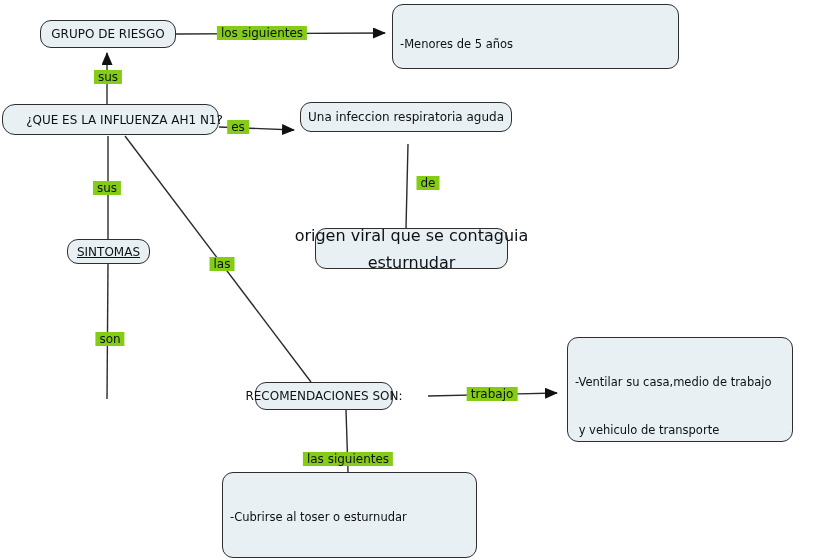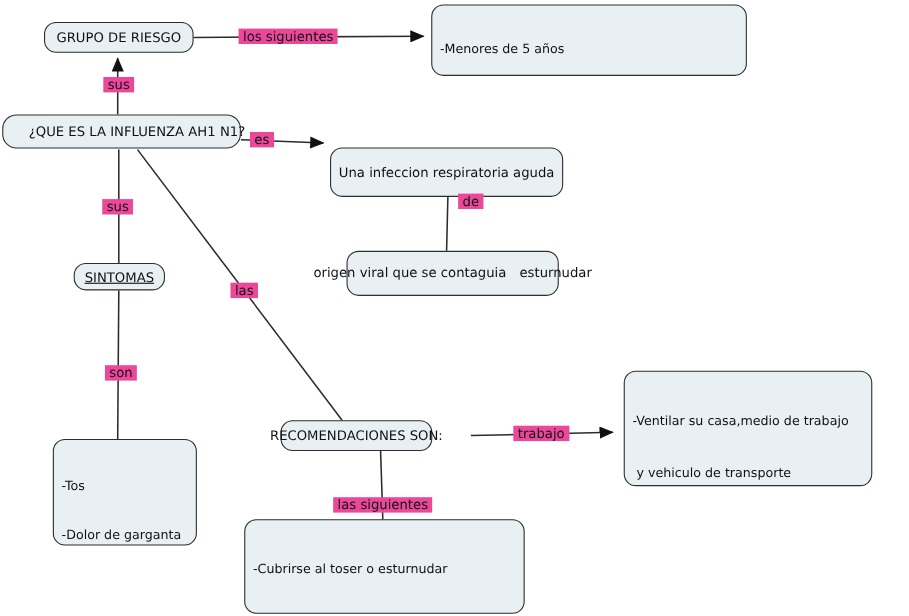--- a/index.html
+++ b/index.html
@@ -37,31 +37,31 @@
     white-space: nowrap;
   }
   .node.list {
     font-size: 11.5px;
     padding: 4px 7px;
     white-space: pre;
     overflow: hidden;
   }
   .node.centered {
     display: flex;
-    flex-direction: row;
+    flex-direction: column;
     align-items: center;
     justify-content: center;
-    font-size: 12px;
+    font-size: 16px;
     white-space: nowrap;
     gap: 12px;
   }
   .edge-label {
     position: absolute;
     transform: translate(-50%, -50%);
-    background: #ec4899;
+    background: #84cc16;
     padding: 0 4px;
     font-size: 12px;
     white-space: nowrap;
   }
 </style>
 </head>
 <body>
 
 <div class="canvas">
 
@@ -95,37 +95,29 @@
 
   <div class="node list" style="left:392px; top:4px; width:287px; height:65px; line-height:14px;">
     <div>-Menores de 5 años</div>
     
     
     
   </div>
 
   <div class="node single" style="left:2px; top:104px; width:217px; height:31px; border-radius:13px;padding-left:28px;">¿QUE ES LA INFLUENZA AH1 N1?</div>
 
-  <div class="node single" style="left:300px; top:134px; width:212px; height:45px;">Una infeccion respiratoria aguda</div>
+  <div class="node single" style="left:300px; top:102px; width:212px; height:30px;">Una infeccion respiratoria aguda</div>
 
   <div class="node centered" style="left:315px; top:228px; width:193px; height:41px; line-height:15px;">
     <div>origen viral que se contaguia</div>
     <div>esturnudar</div>
   </div>
 
   <div class="node single" style="left:67px; top:239px; width:83px; height:25px;text-decoration:underline;">SINTOMAS</div>
 
-  <div class="node list" style="left:48px; top:399px; width:131px; height:97px; line-height:15px;">
-    <div>-Tos</div>
-    <div>-Dolor de garganta</div>
-    
-    
-    
-    
-  </div>
 
   <div class="node single" style="left:255px; top:382px; width:138px; height:28px;">RECOMENDACIONES SON:</div>
 
   <div class="node list" style="left:567px; top:337px; width:226px; height:105px; line-height:16px;">
     <div>-Ventilar su casa,medio de trabajo</div>
     <div> y vehiculo de transporte</div>
     
     
     
     

